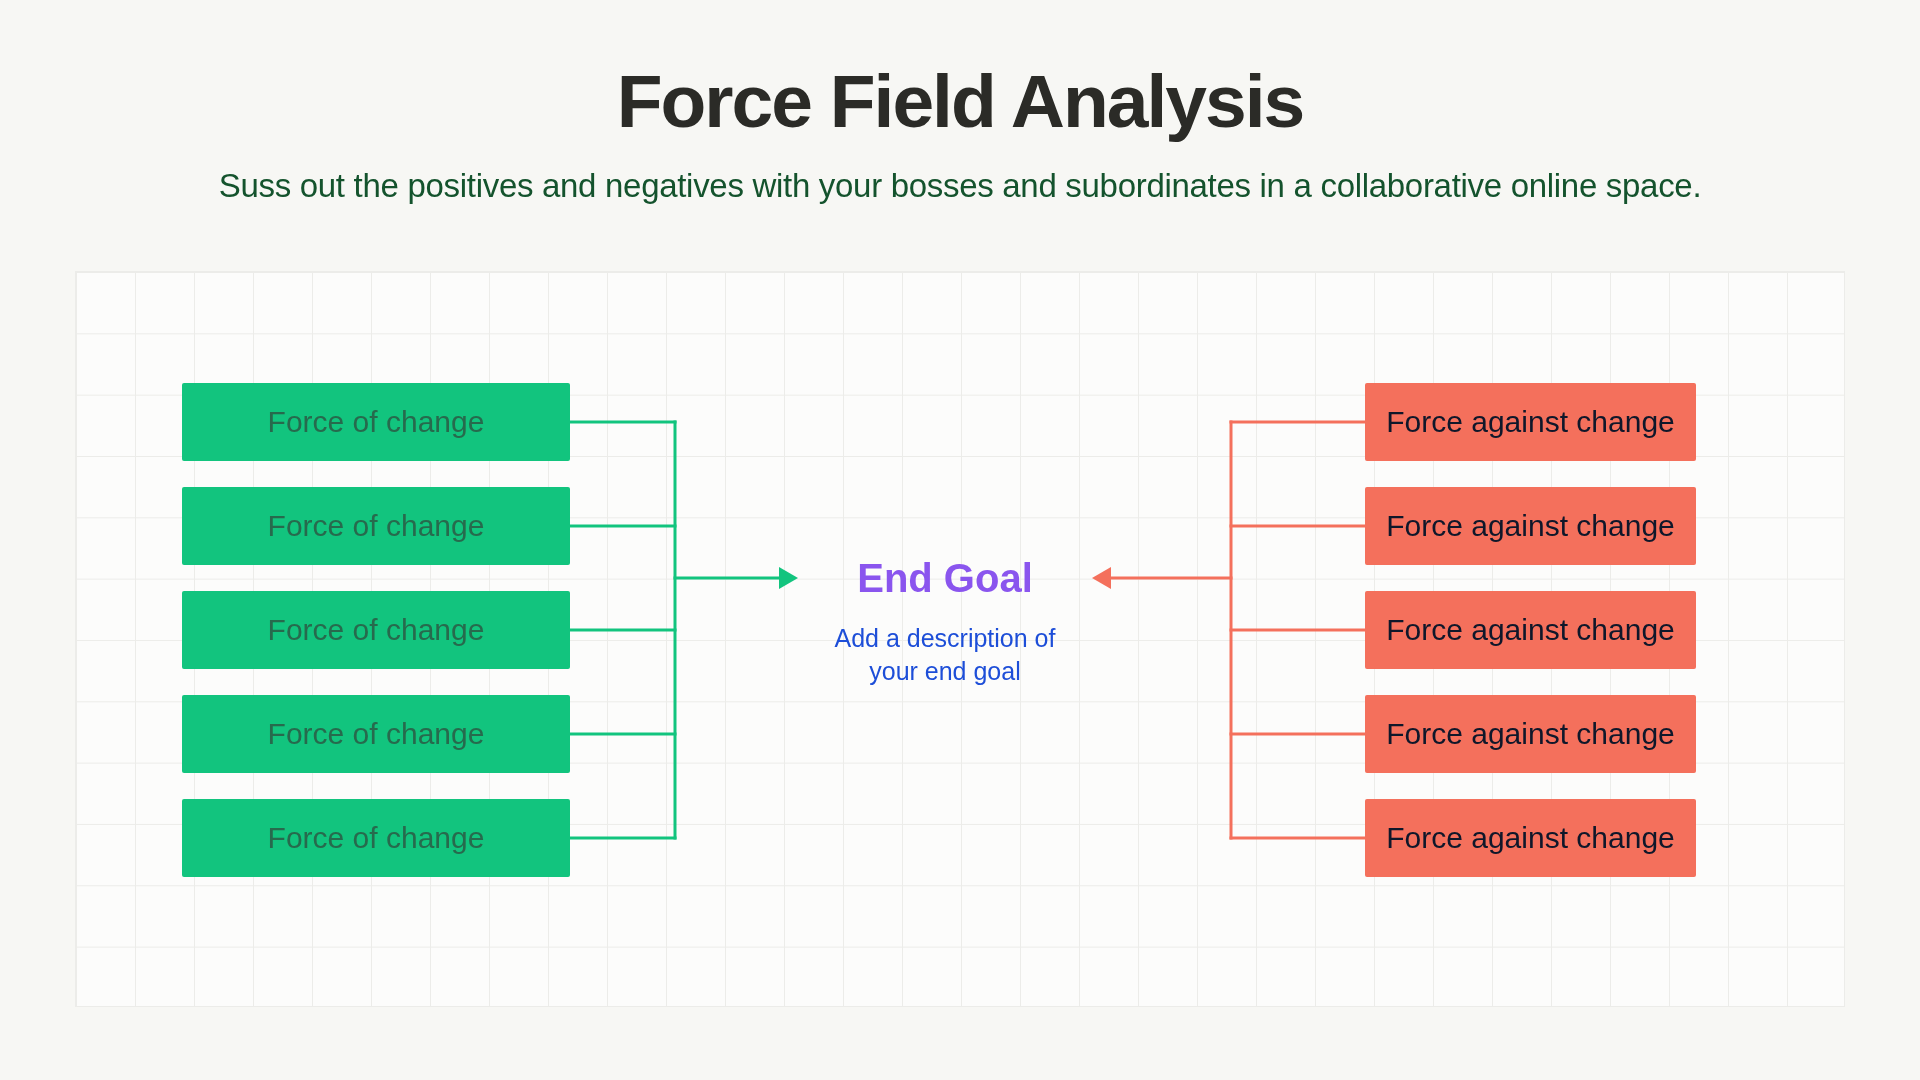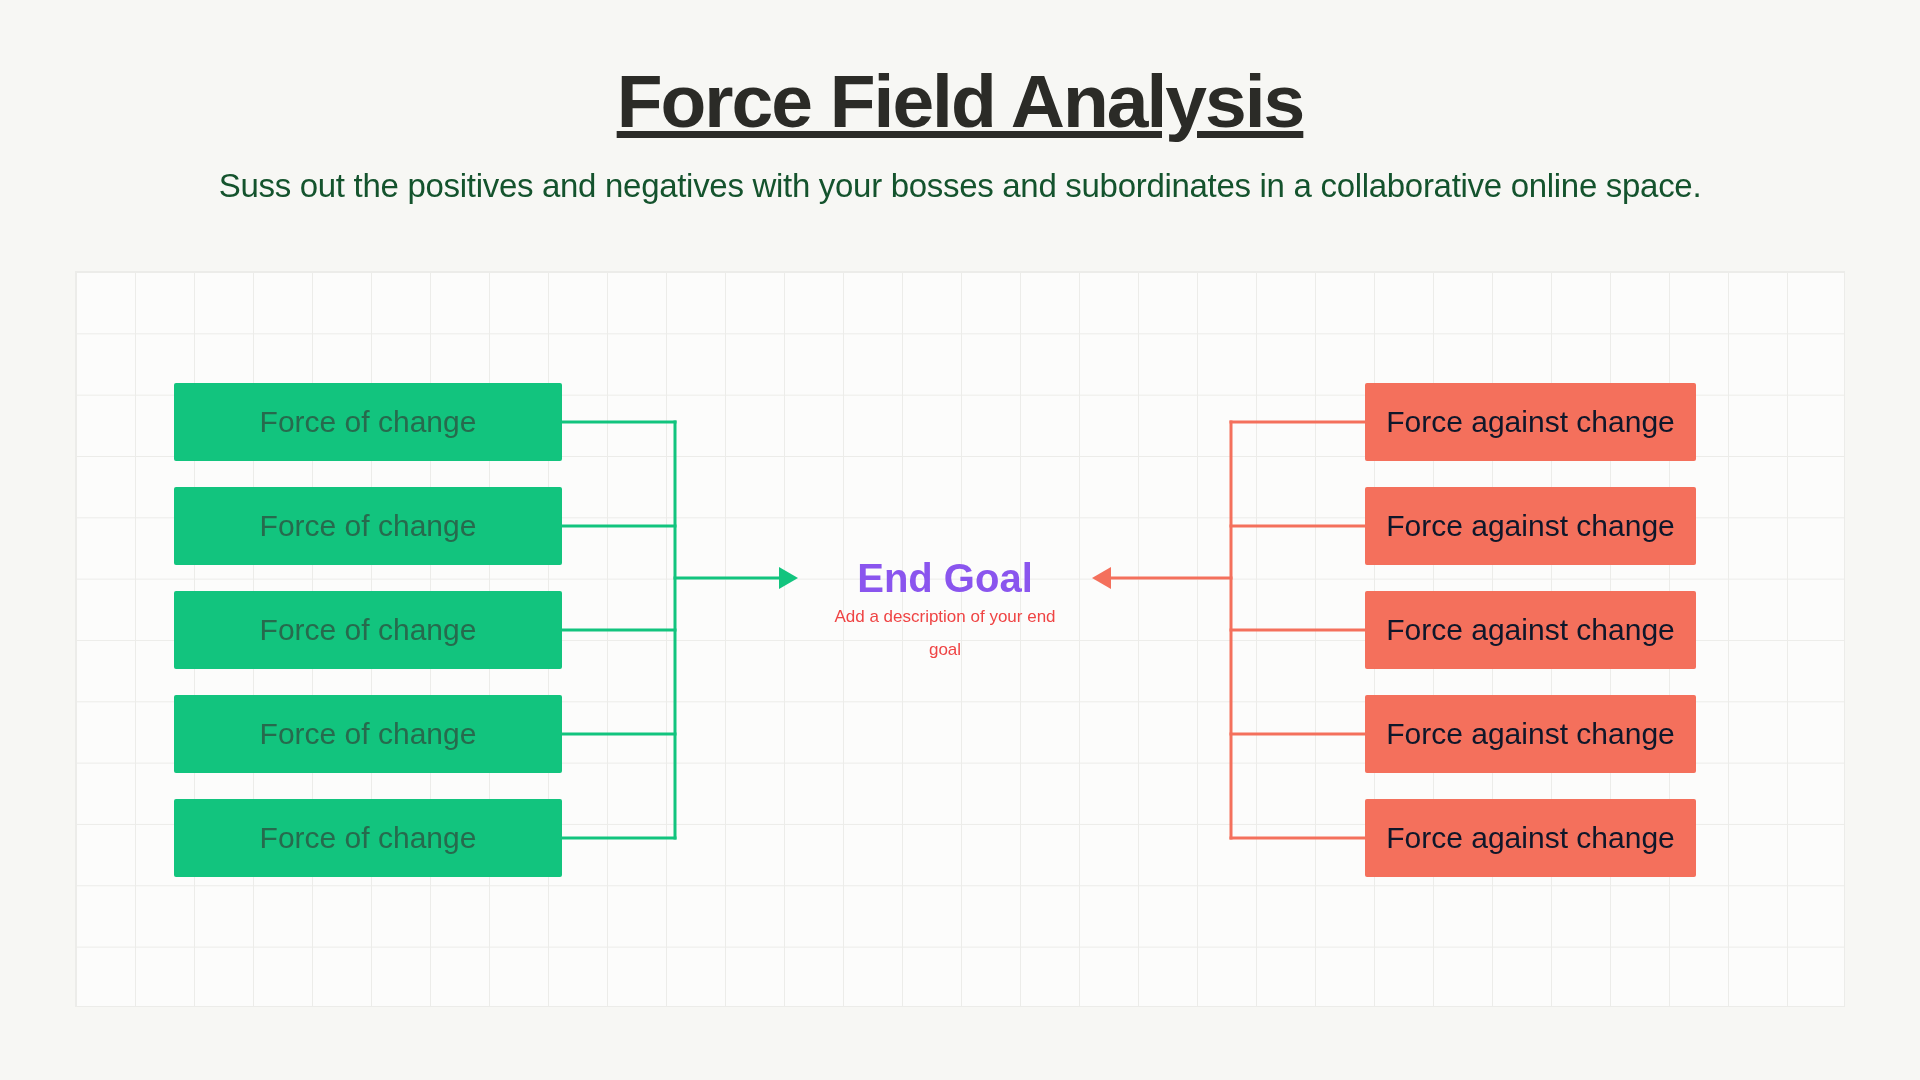--- a/index.html
+++ b/index.html
@@ -13,21 +13,20 @@
     position: relative;
     width: 1920px; height: 1080px;
   }
   
   .page-title {
     position: absolute; left: 0; right: 0; top: 58px;
     text-align: center;
     font-size: 75px; font-weight: bold;
     letter-spacing: -2px;
     color: #2B2B27;
-    text-decoration: underline;
   }
   .page-subtitle {
     position: absolute; left: 0; right: 0; top: 167px;
     text-align: center;
     font-size: 33px; font-weight: normal;
     letter-spacing: -0.3px;
     color: #14532d;
   }
   
   .grid-area {
@@ -43,21 +42,21 @@
   
   .force-box {
     position: absolute;
     height: 78px;
     display: flex; align-items: center; justify-content: center;
     border-radius: 2px;
     font-size: 30px;
     cursor: pointer;
   }
   .force-box.driving {
-    left: 174px; width: 388px;
+    left: 182px; width: 388px;
     background: #12C47E;
     color: #276A4D;
   }
   .force-box.restraining {
     left: 1365px; width: 331px;
     background: #F4705C;
     color: #0f172a;
   }
   .row-0 { top: 383px; }
   .row-1 { top: 487px; }
@@ -80,24 +79,24 @@
     width: 250px;
     text-align: center;
   }
   .end-goal-title {
     font-size: 40px; font-weight: bold;
     line-height: 44px;
     color: #8A55EE;
     cursor: pointer;
   }
   .end-goal-desc {
-    margin-top: 0;
-    font-size: 17px;
+    margin-top: 22px;
+    font-size: 25px;
     line-height: 33px;
-    color: #ef4444;
+    color: #1d4ed8;
     cursor: pointer;
   }
 </style>
 </head>
 <body>
 
 <div class="canvas">
 
   <h1 class="page-title">Force Field Analysis</h1>
   <p class="page-subtitle">Suss out the positives and negatives with your bosses and subordinates in a collaborative online space.</p>

